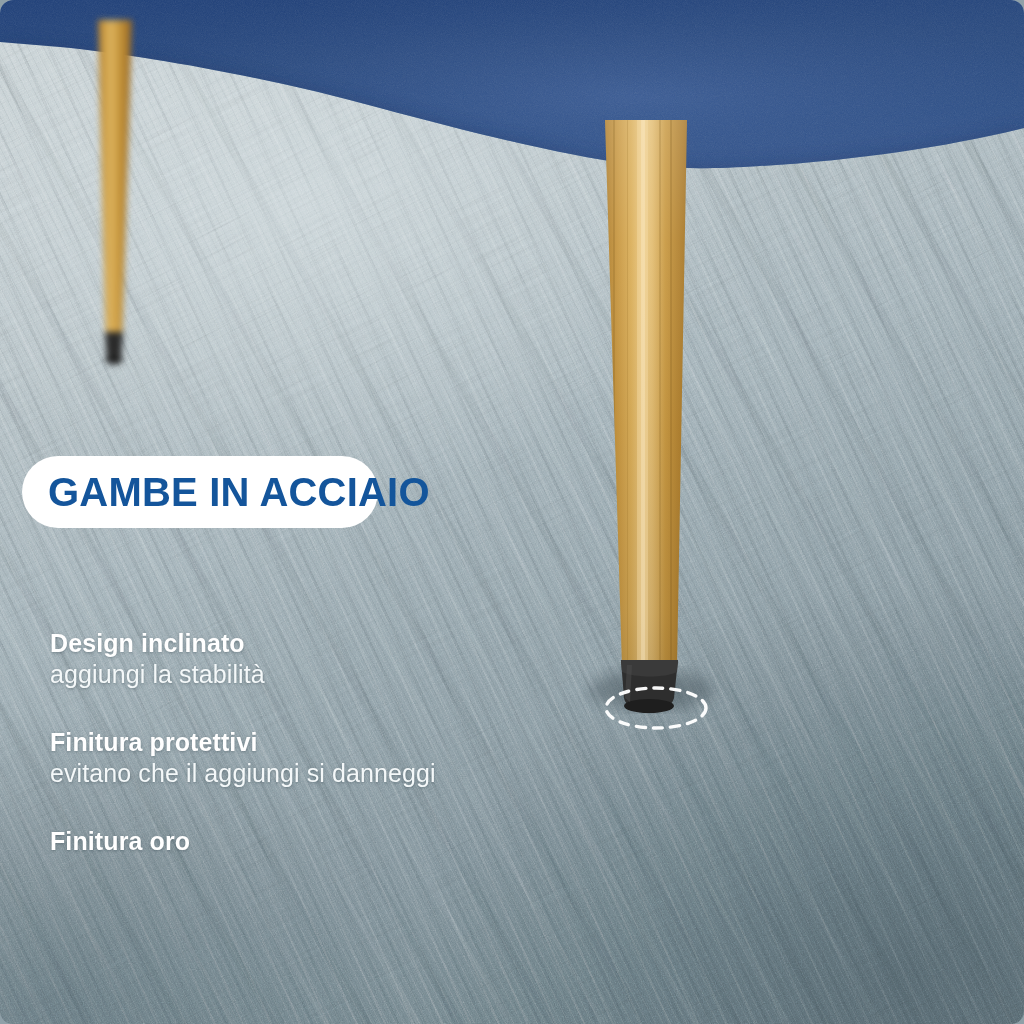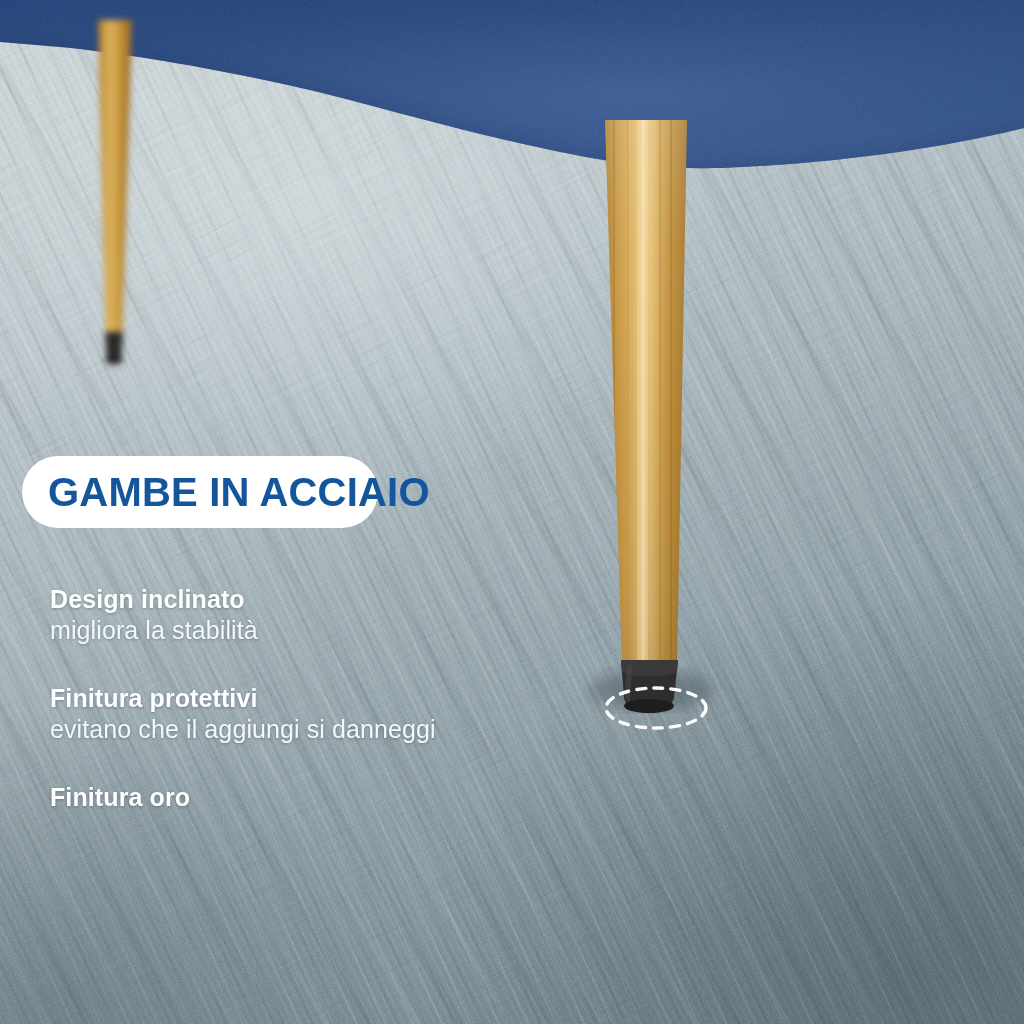--- a/index.html
+++ b/index.html
@@ -1,19 +1,19 @@
 <!DOCTYPE html>
 <html><head>
 <meta charset="utf-8">
 <style>
   * { margin:0; padding:0; box-sizing:border-box; }
   html,body { width:1024px; height:1024px; overflow:hidden; background:#8fa0a8; }
   body { font-family:"Liberation Sans", sans-serif; position:relative; }
 
-  #stage { position:absolute; inset:0; width:1024px; height:1024px; overflow:hidden; }
+  #stage { position:absolute; inset:0; width:1024px; height:1024px; overflow:hidden;border-radius:13px; }
 
   
   .floor { position:absolute; inset:0; background:#96a6ad; }
   .floor-grad1 {
     position:absolute; inset:0;
     background:
       linear-gradient(160deg,
         #cfd9dc 0%, #c6d1d5 14%, #b9c6cb 28%,
         #a8b8bf 44%, #93a5ad 60%, #82959e 74%,
         #74878f 86%, #6b7d85 100%);
@@ -76,21 +76,21 @@
     background:#ffffff; border-radius:36px;
   }
   .headline {
     position:absolute; left:22px; top:456px; height:72px;
     display:flex; align-items:center; padding-left:26px;
     font-size:40px; font-weight:bold; letter-spacing:.2px;
     color:#14559b; white-space:nowrap;
   }
 
   
-  .features { position:absolute; left:50px; top:584px; width:620px; }
+  .features { position:absolute; left:50px; top:628px; width:620px; }
   .feature { margin-bottom:37px; }
   .feature:last-child { margin-bottom:1px; }
   .feat-title {
     font-size:25px; font-weight:bold; color:#ffffff;
     line-height:1.22; letter-spacing:.1px;
     text-shadow:0 1px 3px rgba(30,45,55,.35);
   }
   .feat-sub {
     font-size:25px; font-weight:normal; color:#f4f8f9;
     line-height:1.26; letter-spacing:.1px;
@@ -253,21 +253,21 @@
     <ellipse cx="58" cy="30" rx="50" ry="20" fill="none" stroke="#ffffff" stroke-width="3.4" stroke-dasharray="9 8" stroke-linecap="round" opacity=".97"></ellipse>
   </svg>
 
   <div class="pill"></div>
   <div class="headline">GAMBE IN ACCIAIO</div>
 
   <div class="features">
 
     <div class="feature">
       <div class="feat-title">Design inclinato</div>
-      <div class="feat-sub">migliora la stabilità</div>
+      <div class="feat-sub">aggiungi la stabilità</div>
     </div>
 
     <div class="feature">
       <div class="feat-title">Finitura protettivi</div>
       <div class="feat-sub">evitano che il aggiungi si danneggi</div>
     </div>
 
     <div class="feature">
       <div class="feat-title">Finitura oro</div>
     </div>

